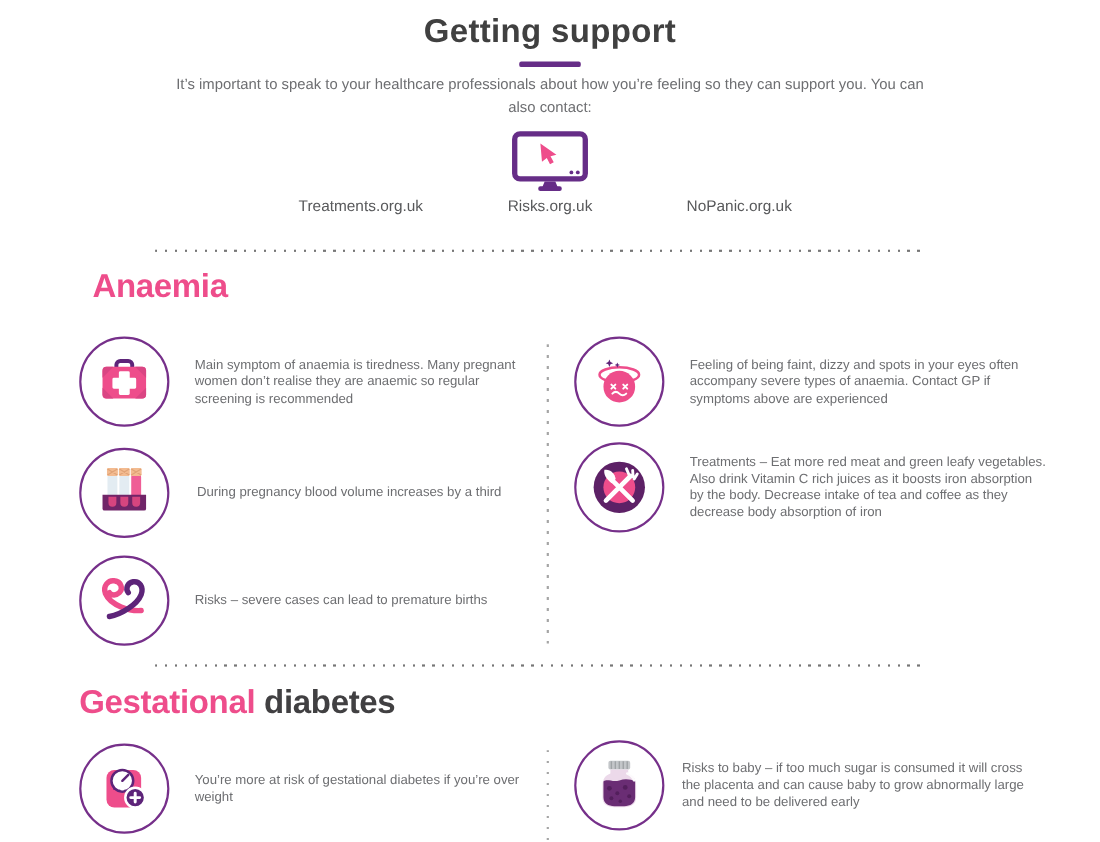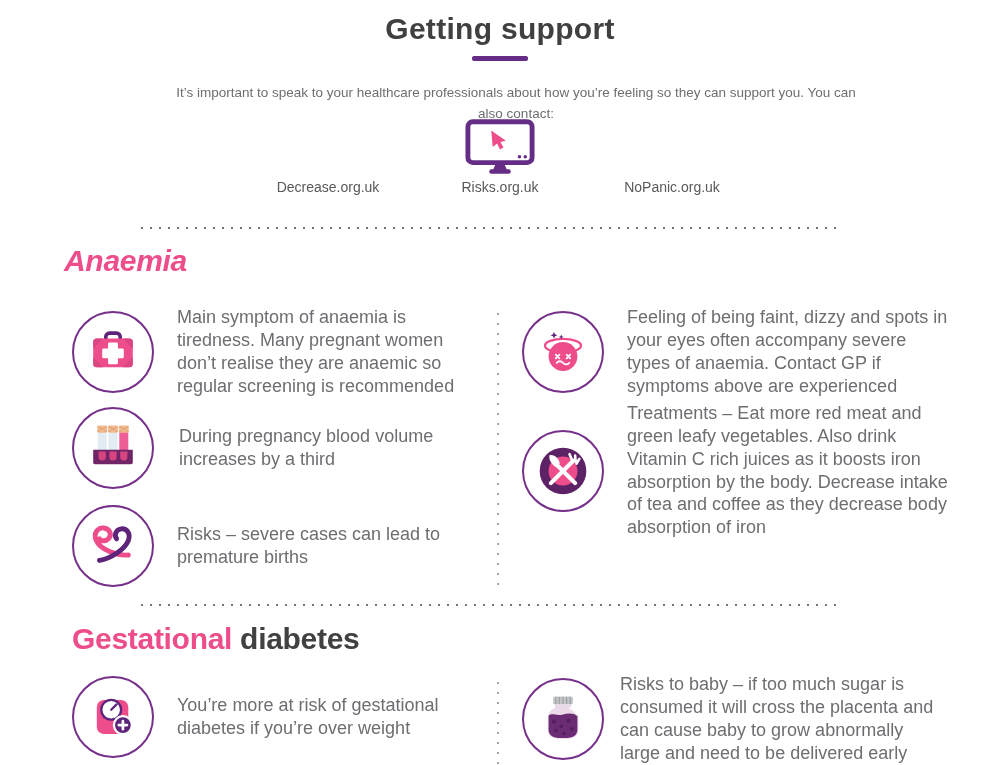--- a/index.html
+++ b/index.html
@@ -4,48 +4,48 @@
 <style>
   html,body{margin:0;padding:0;background:#fff;}
   .canvas{position:relative;width:1000px;height:765px;background:#ffffff;overflow:hidden;
           font-family:"Liberation Sans","DejaVu Sans",sans-serif;}
 
   
   .page-title{position:absolute;top:12px;left:0;width:1000px;margin:0;text-align:center;
               font-size:30px;font-weight:bold;letter-spacing:.3px;color:#404040;}
   .title-underline{position:absolute;top:56px;left:472px;width:56px;height:4.5px;
                    background:#662d87;border-radius:2px;}
-  .subtitle{position:absolute;top:67px;left:160px;width:680px;margin:16px;text-align:center;
+  .subtitle{position:absolute;top:67px;left:160px;width:680px;margin:0;text-align:center;
             font-size:13.5px;line-height:1.55;color:#6d6e71;}
   .monitor-wrap{position:absolute;top:118px;left:465px;width:70px;height:58px;}
   .contacts{position:absolute;top:179px;left:0;width:1000px;display:flex;justify-content:center;}
   .contacts span{display:inline-block;width:172px;text-align:center;font-size:14px;color:#58595b;}
 
   
   .hrule{position:absolute;height:2px;
          background-image:repeating-linear-gradient(90deg,#767676 0 2px,transparent 2px 9px);}
   .hr1{top:227px;left:141px;width:697px;}
   .hr2{top:604px;left:141px;width:697px;}
   .vrule{position:absolute;width:2px;
          background-image:repeating-linear-gradient(180deg,#a5a5a5 0 2px,transparent 2px 10px);}
   .v1{left:497px;top:313px;height:272px;}
   .v2{left:497px;top:682px;height:83px;}
 
   
   .section-h{position:absolute;margin:0;font-size:30px;font-weight:bold;letter-spacing:-.3px;}
-  .anaemia-h{top:244px;left:64px;color:#ee4d8b;font-style:italic;}
+  .anaemia-h{top:244px;left:84px;color:#ee4d8b;}
   .gest-h{top:622px;left:72px;color:#414042;}
   .gest-h .accent{color:#ee4d8b;}
 
   
   .item{position:absolute;display:flex;align-items:center;gap:23px;}
   .icon-circle{flex:0 0 auto;width:82px;height:82px;border-radius:50%;
                border:2.5px solid #76308a;background:#fff;box-sizing:border-box;
                display:flex;align-items:center;justify-content:center;}
-  .item p{margin:0;font-size:18px;line-height:1.27;color:#6d6e71;}
+  .item p{margin:0;font-size:12px;line-height:1.27;color:#6d6e71;}
   .w-left{width:308px;} .w-right{width:327px;}
 </style>
 </head>
 <body>
 
 <div class="canvas">
 
   <h1 class="page-title">Getting support</h1>
   <div class="title-underline"></div>
   <p class="subtitle">It’s important to speak to your healthcare professionals about how you’re feeling so they can support you. You can also contact:</p>
@@ -55,21 +55,21 @@
       <rect x="3" y="3" width="66" height="42" rx="5" fill="#fff" stroke="#662d87" stroke-width="5"></rect>
       <path d="M27,12 L28.5,29 L33,25.5 L36,31.5 L39.5,29.5 L36.5,23.8 L42,22.5 Z" fill="#ee4d8b"></path>
       <circle cx="56" cy="39" r="1.8" fill="#662d87"></circle>
       <circle cx="62" cy="39" r="1.8" fill="#662d87"></circle>
       <path d="M31,47.5 h10 l2.5,6 h-15 z" fill="#662d87"></path>
       <rect x="25" y="52" width="22" height="4.5" rx="2" fill="#662d87"></rect>
     </svg>
   </div>
 
   <div class="contacts">
-    <span>Decrease.org.uk</span>
+    <span>Treatments.org.uk</span>
     <span>Risks.org.uk</span>
     <span>NoPanic.org.uk</span>
   </div>
 
   <div class="hrule hr1"></div>
 
   <h2 class="section-h anaemia-h">Anaemia</h2>
 
   <div class="item" style="top:306px;left:72px;">
     <span class="icon-circle">

